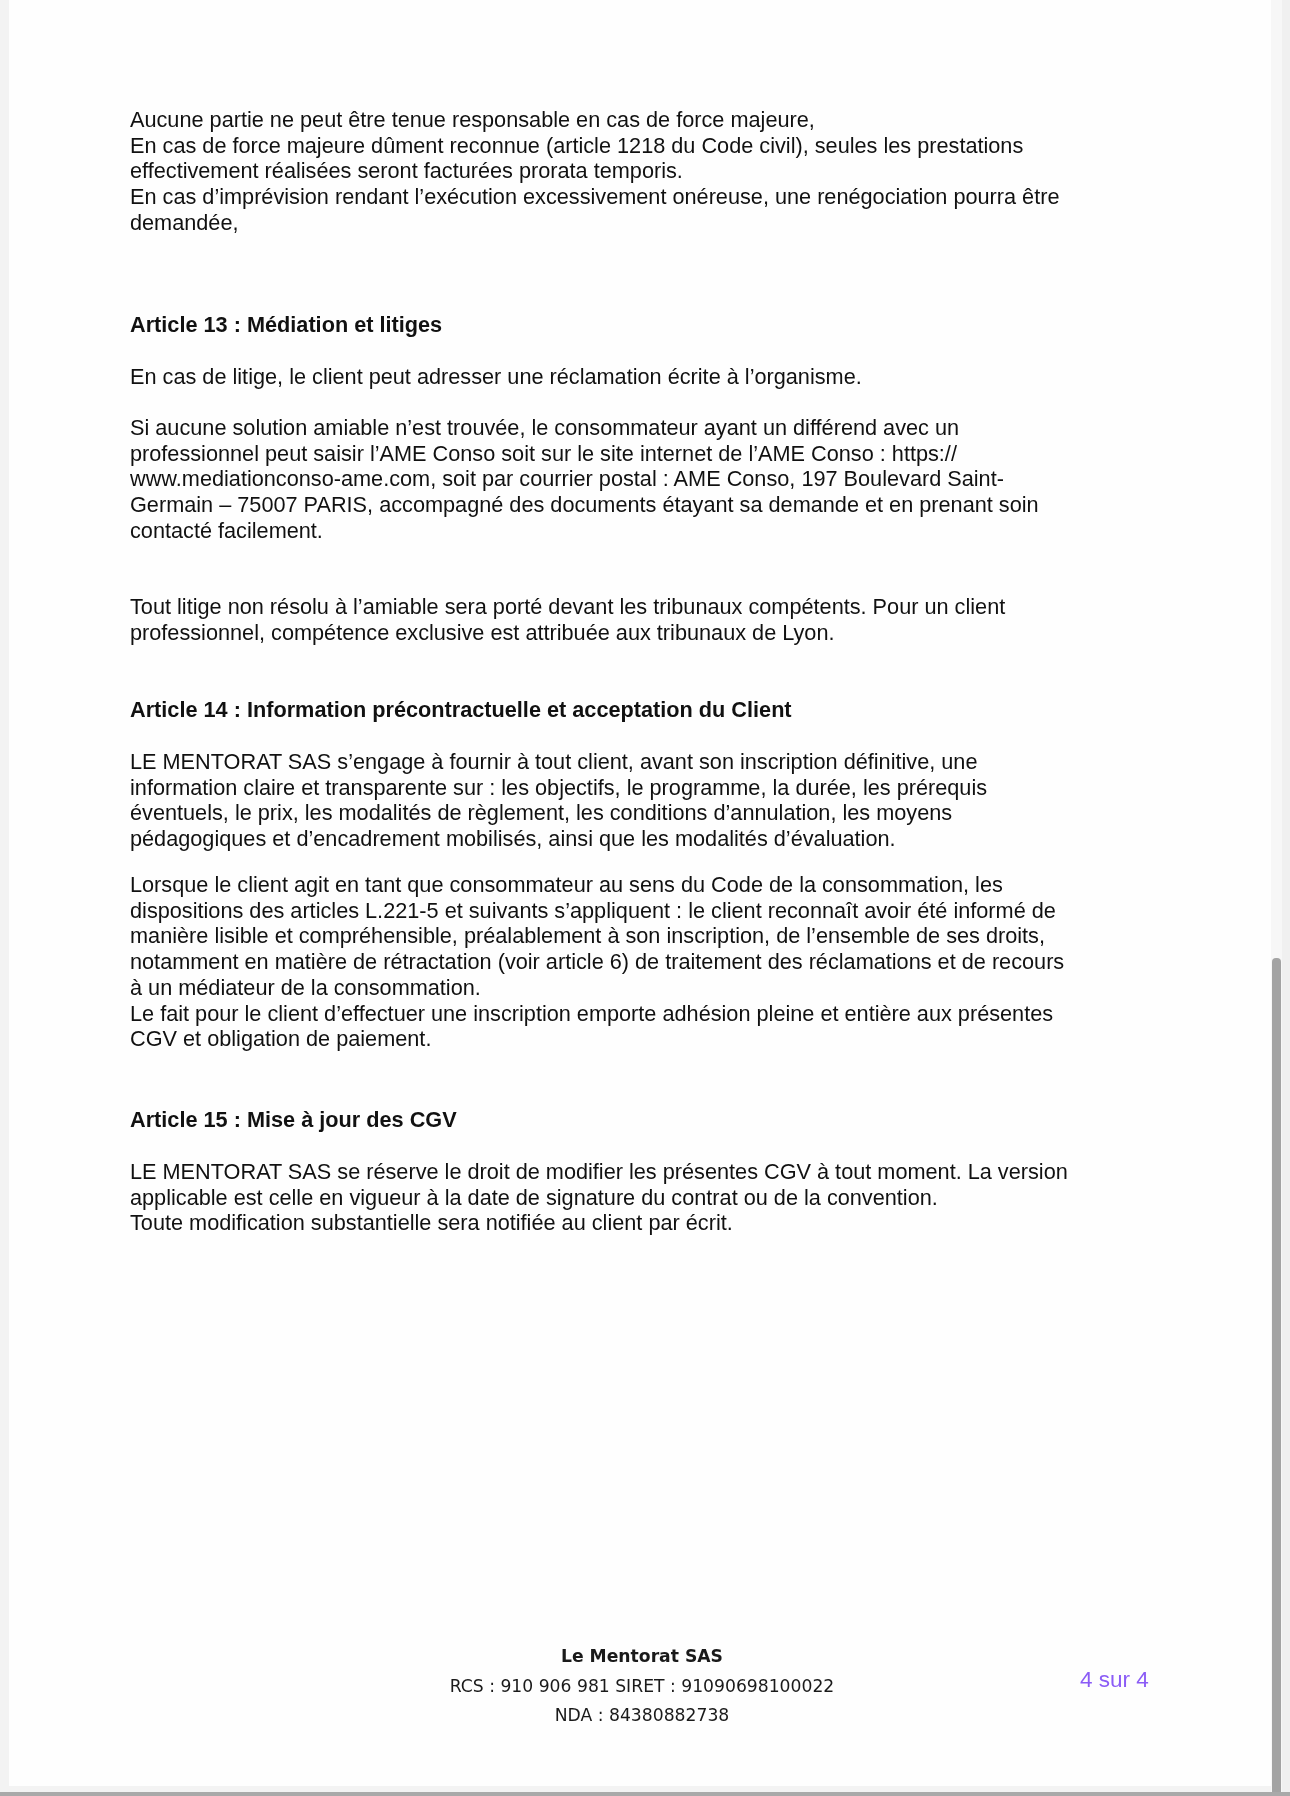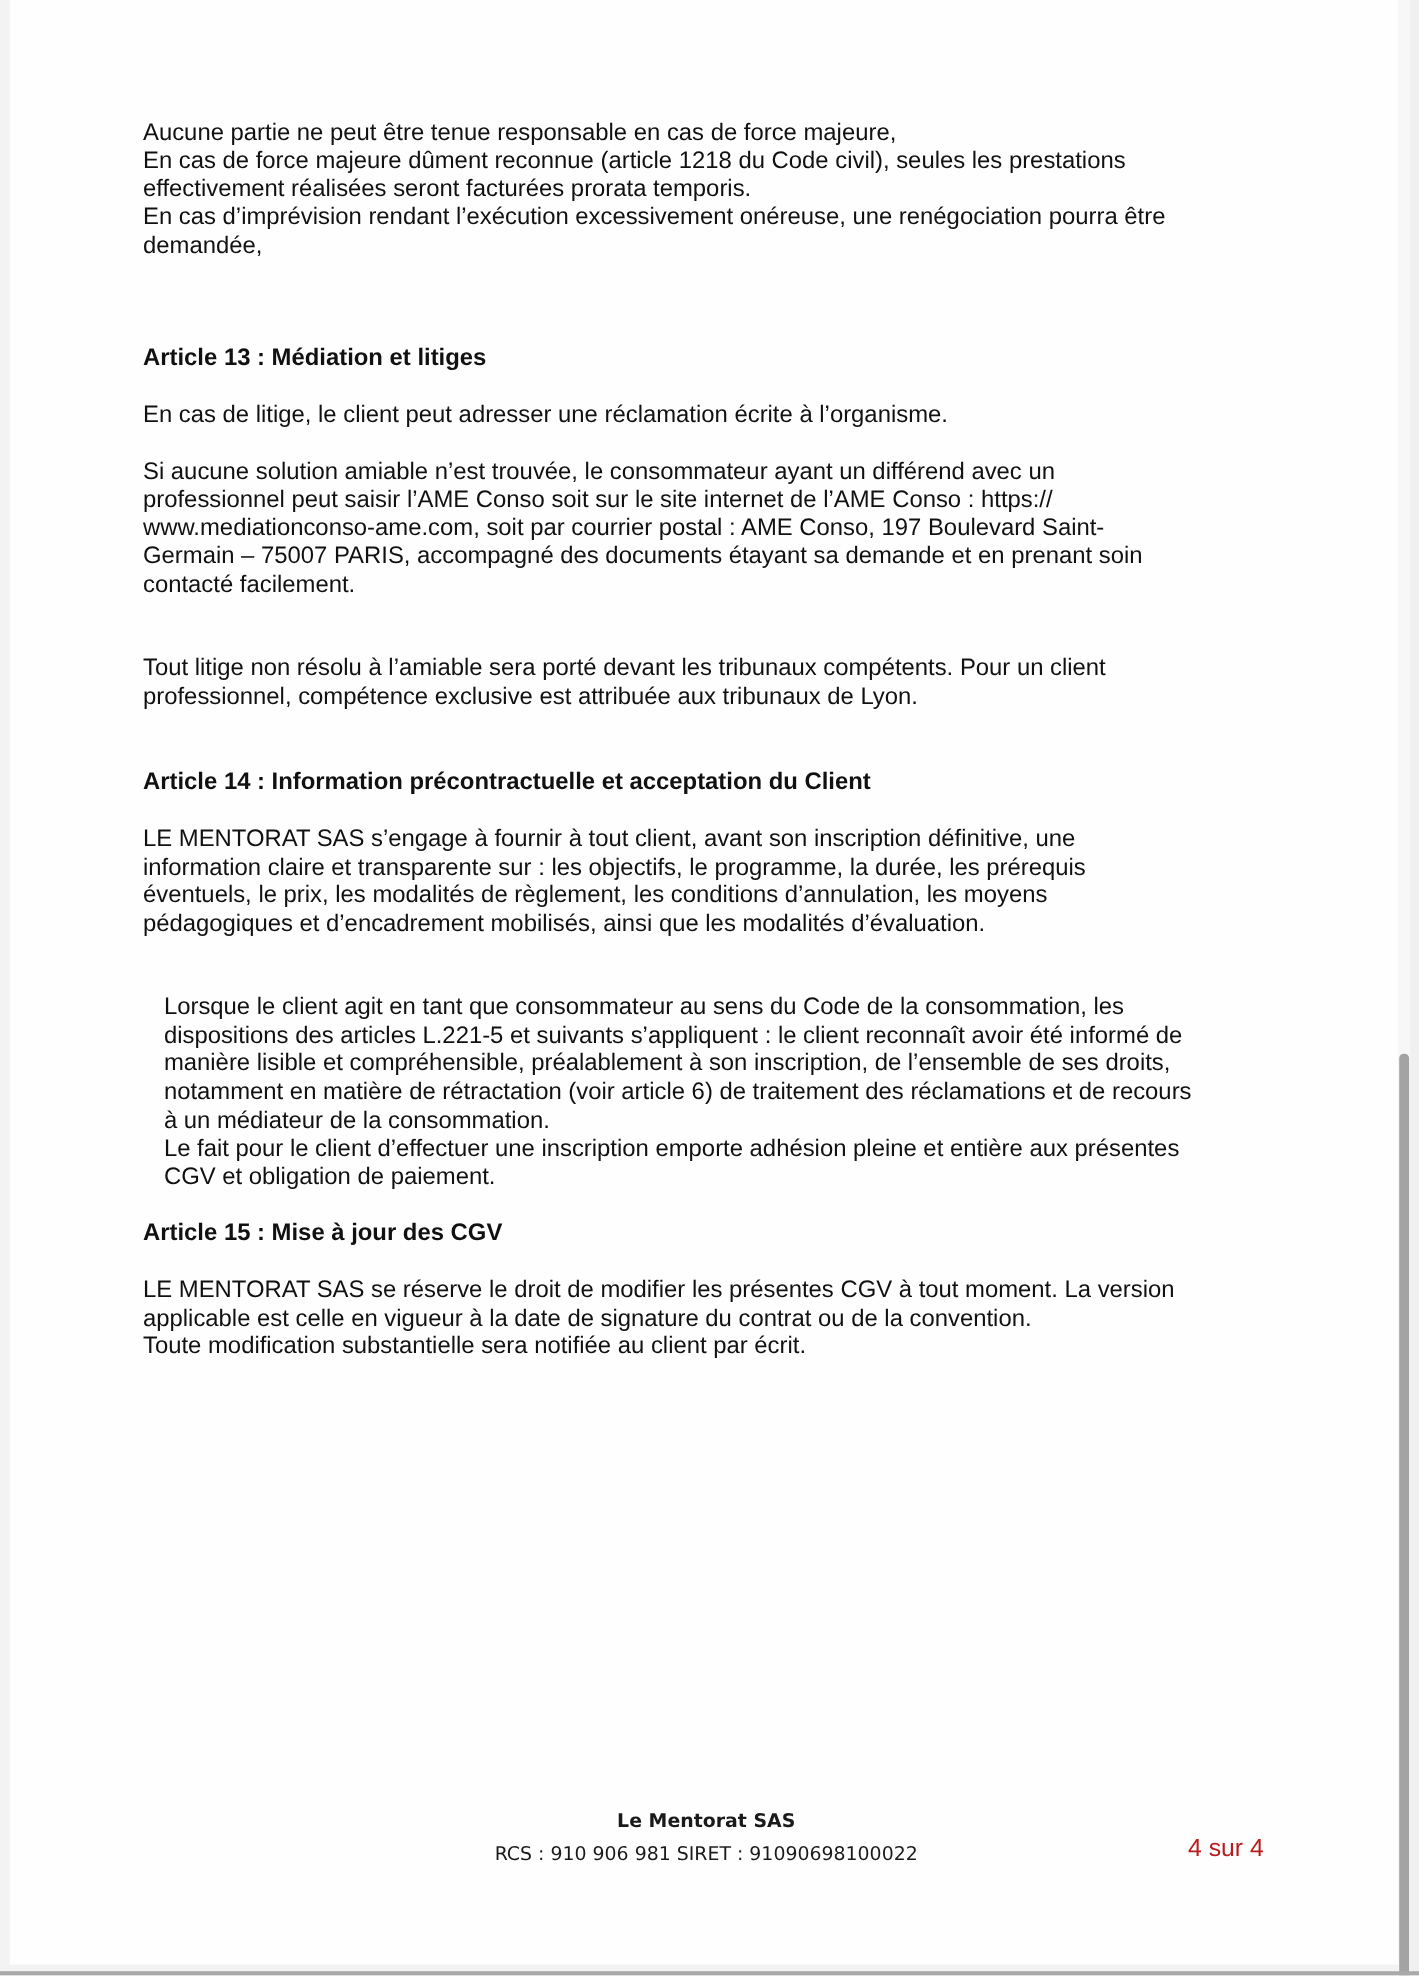--- a/index.html
+++ b/index.html
@@ -33,21 +33,21 @@
   .block .ln { display:block; }
   .heading { font-weight:bold; }
   .footer {
     position:absolute; left:380px; width:524px; text-align:center;
     font-family:"DejaVu Sans", sans-serif; font-size:17.2px; color:#1a1a1a;
     line-height:29.5px;
   }
   .footer .company { font-weight:bold; }
   .page-num {
     position:absolute; left:1080px; top:1667px;
-    font-size:22.5px; color:#b91c1c;
+    font-size:22.5px; color:#8b5cf6;
   }
 </style>
 </head>
 <body>
 
 <div class="page"></div>
 <div class="scroll-track"></div>
 <div class="scroll-thumb"></div>
 <div class="right-strip"></div>
 <div class="bottom-line"></div>
@@ -76,34 +76,35 @@
   <span class="ln">professionnel, compétence exclusive est attribuée aux tribunaux de Lyon.</span>
 </div>
 
 <div class="block heading" style="top:697px;">Article 14 : Information précontractuelle  et acceptation du Client</div>
 <div class="block" style="top:749px;">
   <span class="ln">LE MENTORAT SAS s’engage à fournir à tout client, avant son inscription définitive, une</span>
   <span class="ln">information claire et transparente sur : les objectifs, le programme, la durée, les prérequis</span>
   <span class="ln">éventuels, le prix, les modalités de règlement, les conditions d’annulation, les moyens</span>
   <span class="ln">pédagogiques et d’encadrement mobilisés, ainsi que les modalités d’évaluation.</span>
 </div>
-<div class="block" style="top:902px;margin-left:19px;">
+<div class="block" style="top:872px;">
   <span class="ln">Lorsque le client agit en tant que consommateur au sens du Code de la consommation, les</span>
   <span class="ln">dispositions des articles L.221-5 et suivants s’appliquent : le client reconnaît avoir été informé de</span>
   <span class="ln">manière lisible et compréhensible, préalablement à son inscription, de l’ensemble de ses droits,</span>
   <span class="ln">notamment en matière de rétractation (voir article 6) de traitement des réclamations et de recours</span>
   <span class="ln">à un médiateur de la consommation.</span>
   <span class="ln">Le fait pour le client d’effectuer une inscription emporte adhésion pleine et entière aux présentes</span>
   <span class="ln">CGV et obligation de paiement.</span>
 </div>
 
 <div class="block heading" style="top:1107px;">Article 15 : Mise à jour des CGV</div>
 <div class="block" style="top:1159px;">
   <span class="ln">LE MENTORAT SAS se réserve le droit de modifier les présentes CGV à tout moment. La version</span>
   <span class="ln">applicable est celle en vigueur à la date de signature du contrat ou de la convention.</span>
   <span class="ln">Toute modification substantielle sera notifiée au client par écrit.</span>
 </div>
 
 <div class="footer" style="top:1642px;">
   <div class="company">Le Mentorat SAS</div>
   <div>RCS : 910 906 981 SIRET : 91090698100022</div>
+  <div>NDA : 84380882738</div>
 </div>
 <div class="page-num">4 sur 4</div>
 
 </body></html>

